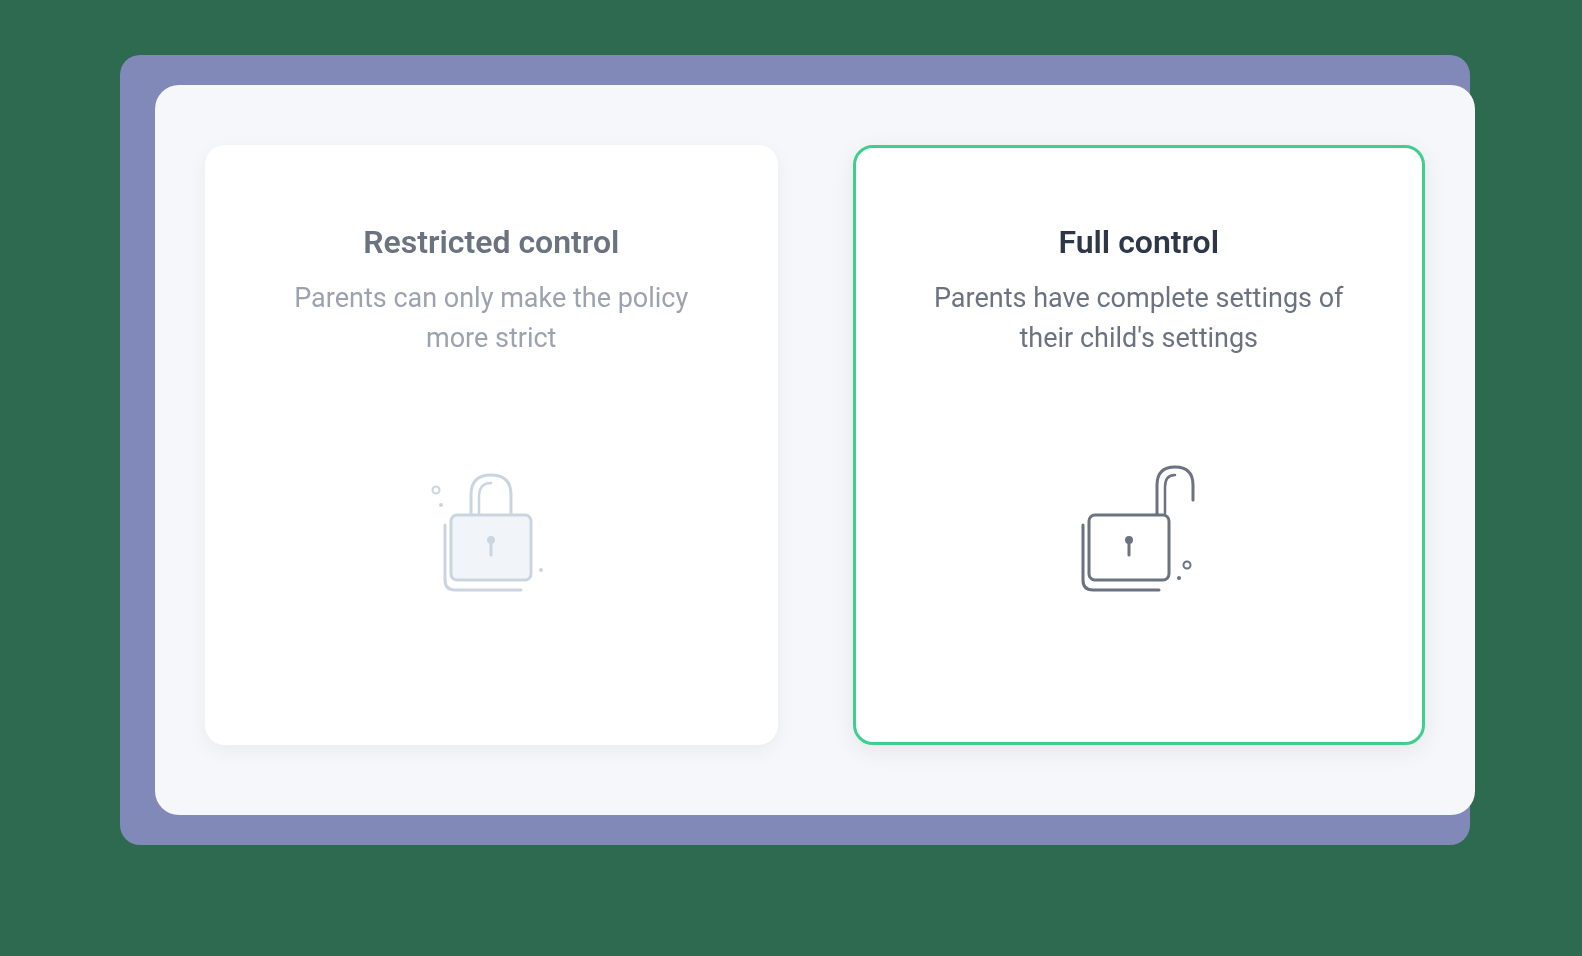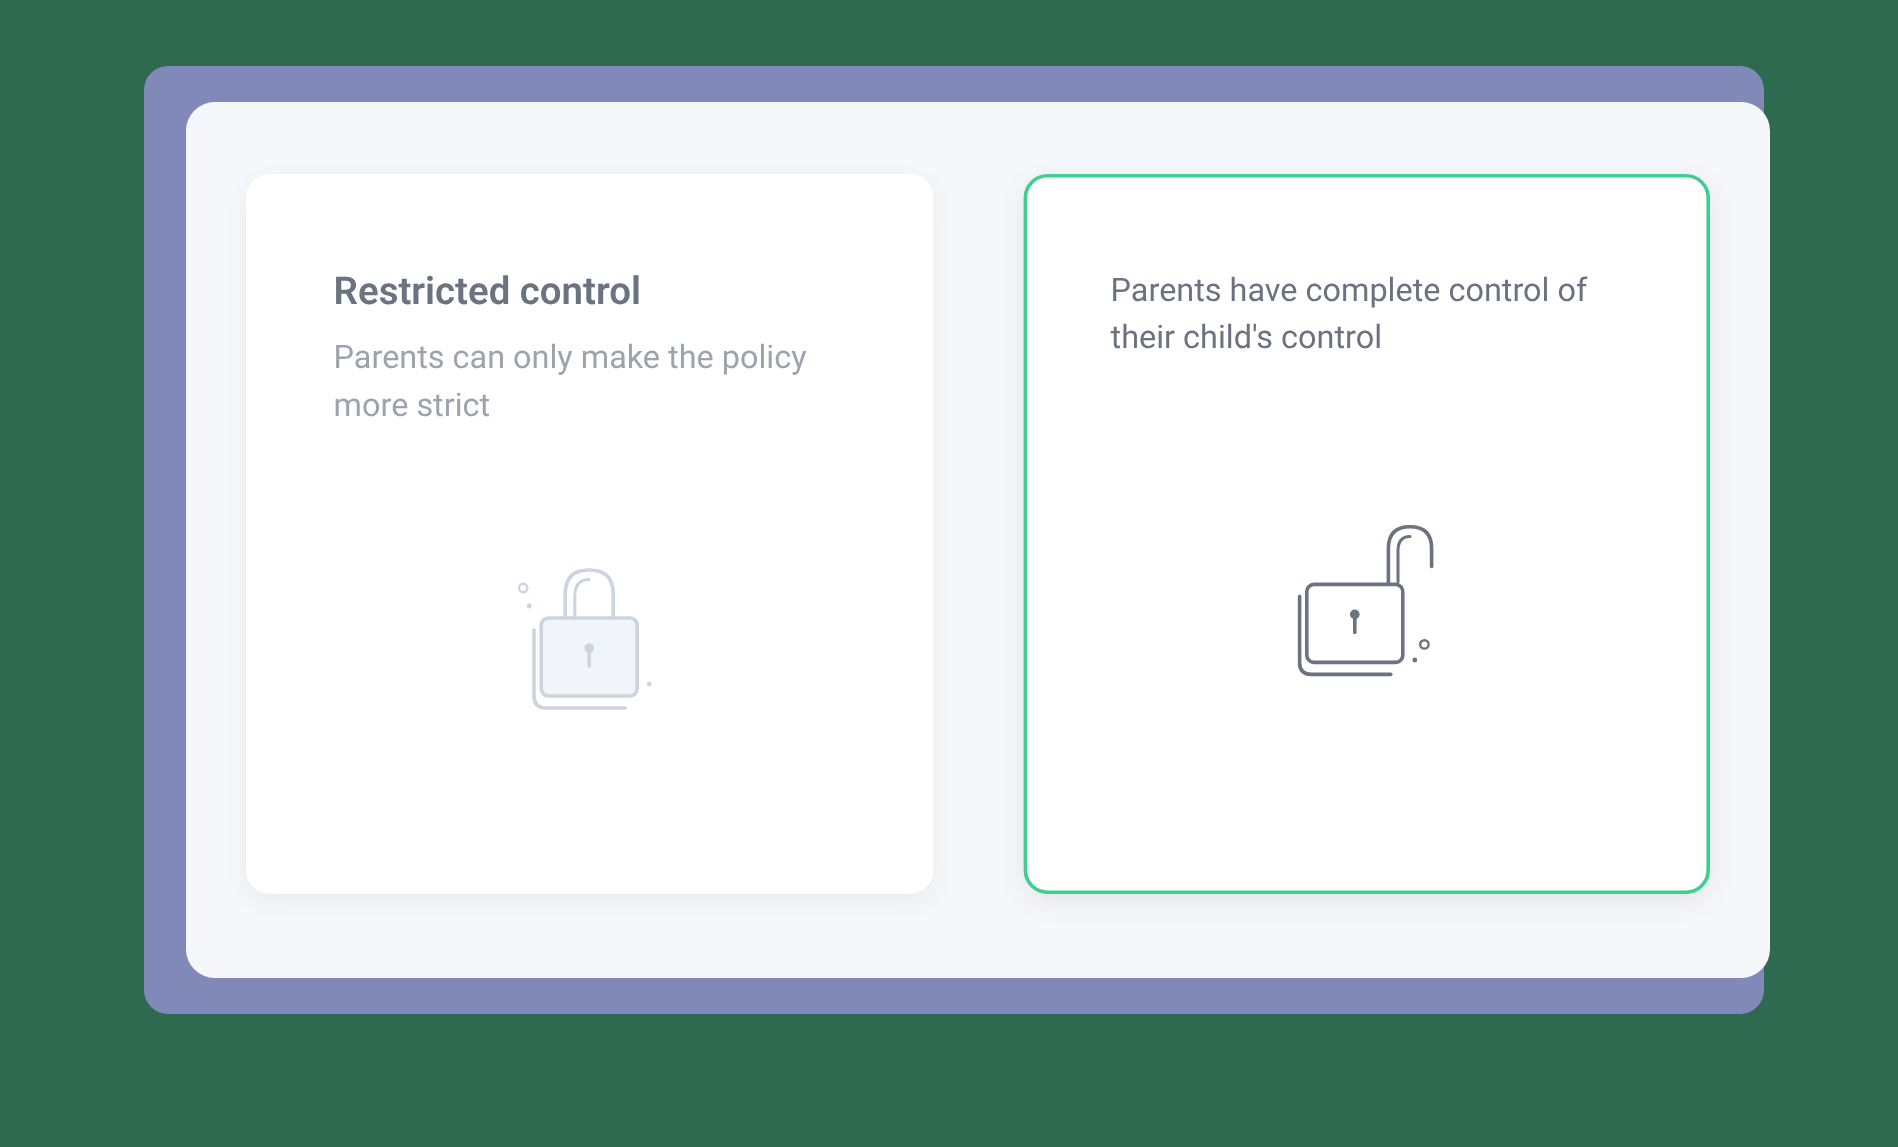--- a/index.html
+++ b/index.html
@@ -46,20 +46,21 @@
       width: 638px;
       height: 600px;
       background: #ffffff;
       border-radius: 20px;
       padding: 75px 70px 50px 70px;
       box-shadow: 0 6px 20px rgba(0, 0, 0, 0.05);
       border: 3px solid transparent;
       cursor: pointer;
       display: flex;
       flex-direction: column;
+      text-align: center;
     }
     
     .card.selected {
       border: 3px solid #3ecf8e;
       box-shadow: 0 6px 24px rgba(0, 0, 0, 0.07);
     }
     
     .card-title {
       font-size: 32px;
       font-weight: 600;
@@ -119,21 +120,22 @@
         <path d="M 44 80 L 44 135 Q 44 145 54 145 L 120 145" stroke="#cbd5e0" fill="none" stroke-linecap="round"></path>
 
         <circle cx="35" cy="45" r="3.5" fill="none" stroke="#cbd5e0" stroke-width="2"></circle>
         <circle cx="40" cy="60" r="2" fill="#cbd5e0" stroke="none"></circle>
         <circle cx="140" cy="125" r="2" fill="#cbd5e0" stroke="none"></circle>
       </svg>
     </div>
   </div>
 
   <div class="card selected">
-    <p class="card-description">Parents have complete control of their child's control</p>
+    <h2 class="card-title">Full control</h2>
+    <p class="card-description">Parents have complete settings of their child's settings</p>
     <div class="icon-wrap">
       <svg viewBox="0 0 180 180" fill="none" stroke="#6b7280" stroke-width="3">
 
         <path d="M 108 70 L 108 40 Q 108 22 126 22 Q 144 22 144 40 L 144 55" stroke-linecap="round" fill="none"></path>
         <path d="M 116 68 L 116 42 Q 116 30 126 30" stroke-linecap="round" fill="none" stroke-width="2.5"></path>
         <rect x="40" y="70" width="80" height="65" rx="6" fill="#ffffff" stroke="#6b7280"></rect>
 
         <circle cx="80" cy="95" r="4" fill="#6b7280" stroke="none"></circle>
         <line x1="80" y1="95" x2="80" y2="110" stroke="#6b7280" stroke-width="3" stroke-linecap="round"></line>
 

